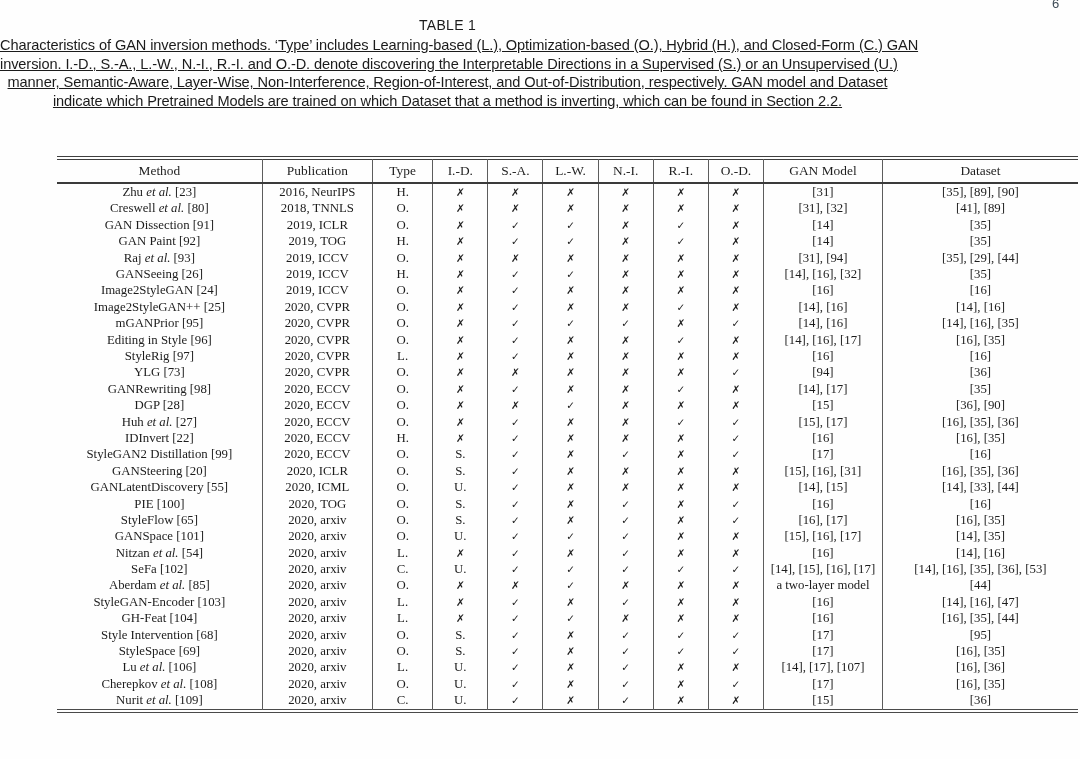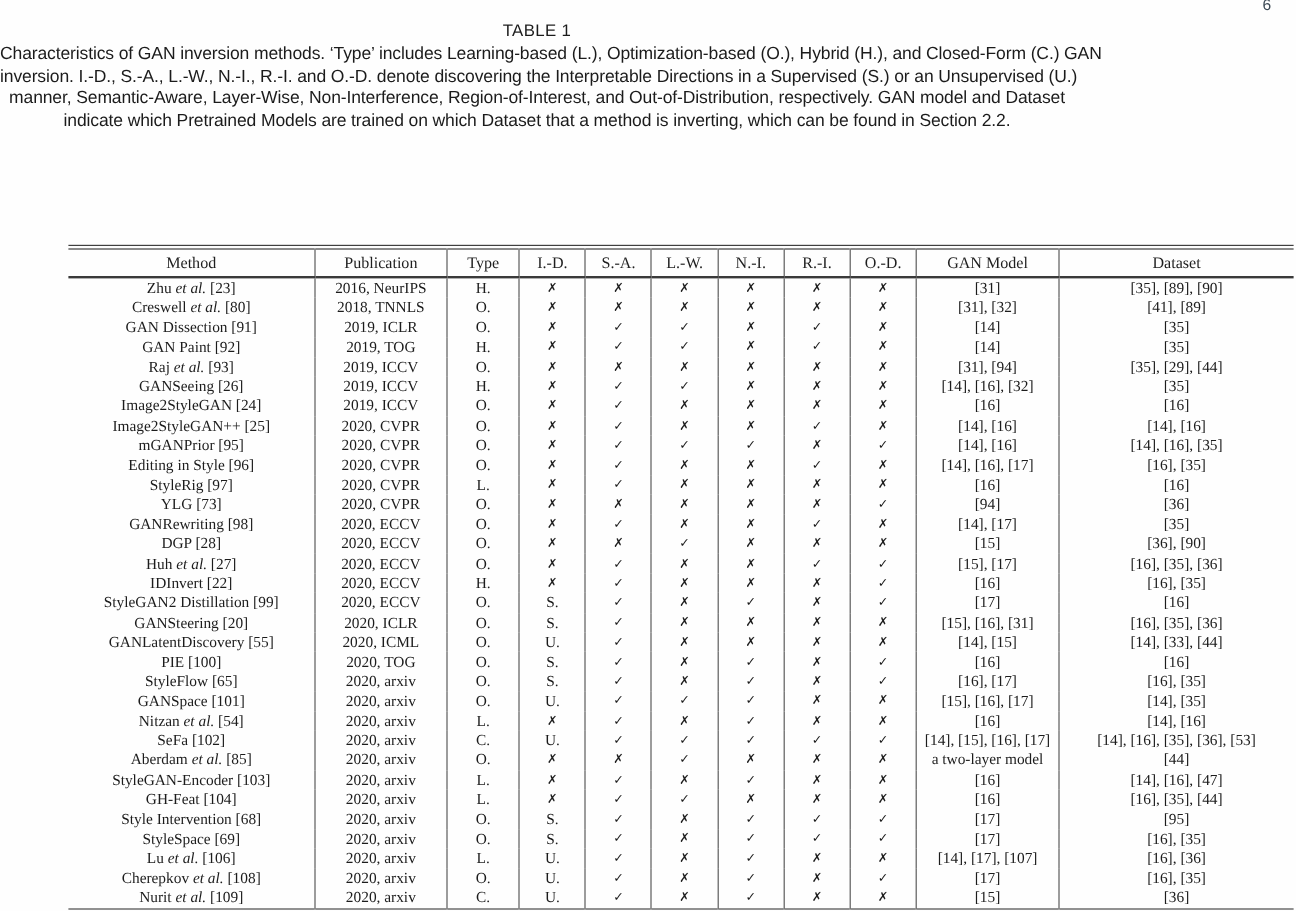--- a/index.html
+++ b/index.html
@@ -17,28 +17,27 @@
   
   .caption-block{
     position:absolute;top:17px;left:0;width:895px;
     font-family:"Liberation Sans", sans-serif;
     color:#1b1b1b;text-align:center;
   }
   .table-label{
     font-size:14px;letter-spacing:.3px;margin-bottom:3px;
   }
   .caption-line{
-    font-size:14.6px;line-height:18.6px;white-space:nowrap;letter-spacing:-0.1px;
+    font-size:14.6px;line-height:18.6px;white-space:nowrap;letter-spacing:-0.1px;text-decoration:underline;
   }
   
   .tbl-wrap{
     position:absolute;left:57px;top:156px;width:1021px;
     border-top:1px solid #3f3f3f;border-bottom:1px solid #4a4a4a;
     padding:2px 0;
-    margin-top:48px;
   }
   table.paper-table{
     width:100%;border-collapse:collapse;table-layout:fixed;
     border-top:1px solid #3f3f3f;border-bottom:1px solid #4a4a4a;
     font-size:13px;
   }
   .paper-table th{
     font-weight:normal;font-size:13.4px;height:22px;line-height:22px;
     border-bottom:2px solid #3a3a3a;padding:0;text-align:center;
     overflow:hidden;white-space:nowrap;

